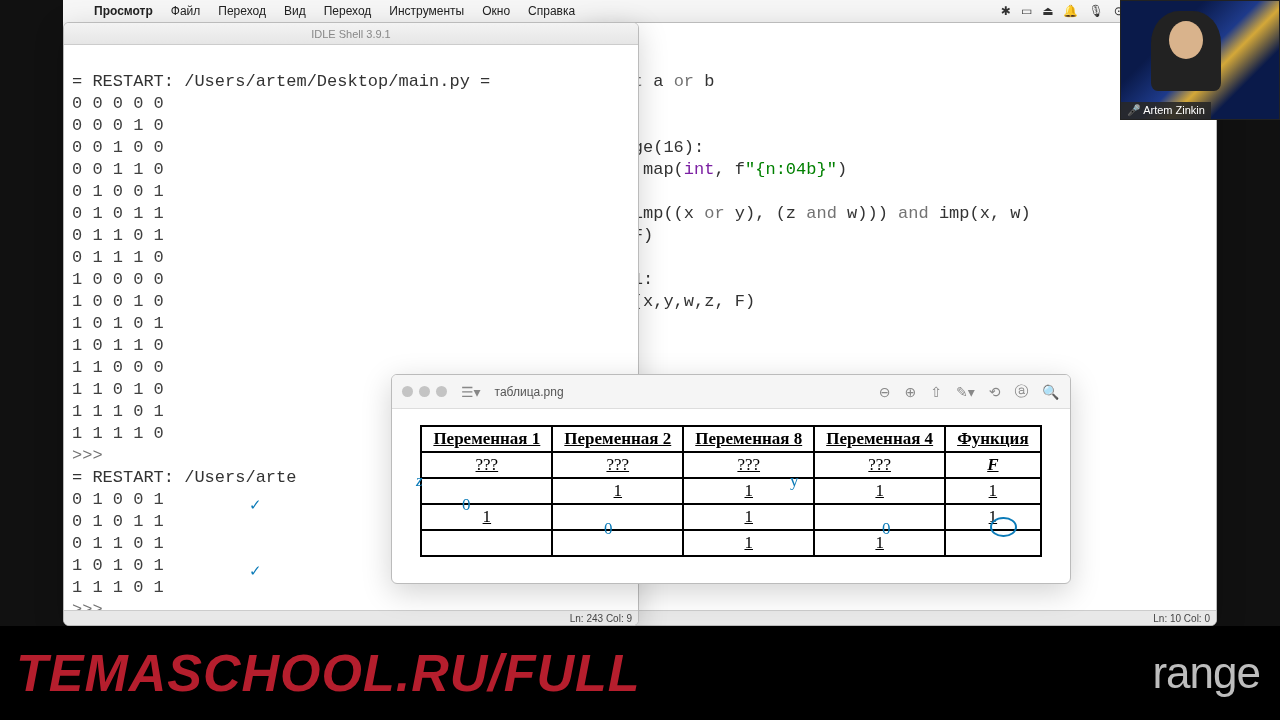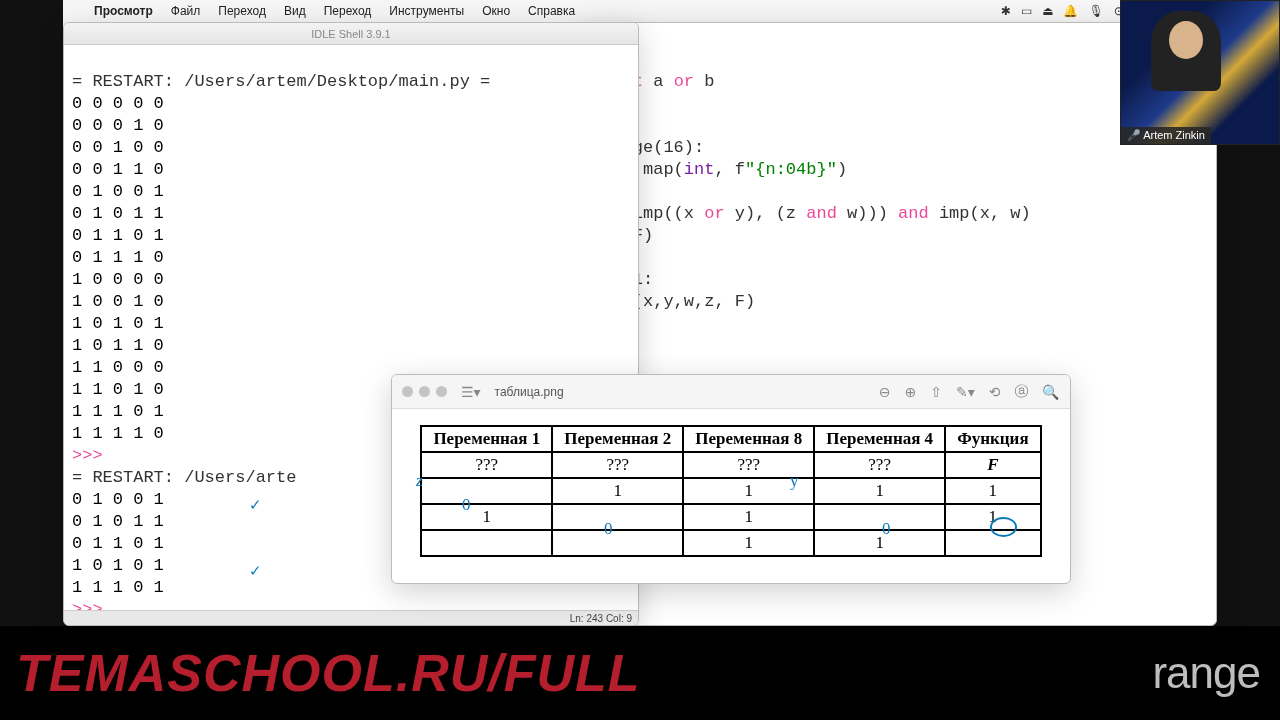--- a/index.html
+++ b/index.html
@@ -16,45 +16,45 @@
   
   .win { position:absolute; background:#fff; border:1px solid #bbb; border-radius:6px; box-shadow:0 8px 30px rgba(0,0,0,.18); overflow:hidden; }
   .win .titlebar { height:22px; background:linear-gradient(#f3f3f3,#e6e6e6); border-bottom:1px solid #ccc; display:flex; align-items:center; justify-content:center; position:relative; }
   .titlebar .title { font-size:11px; color:#888; }
   .traffic { position:absolute; left:8px; top:5px; display:flex; gap:6px; }
   .tl { width:11px; height:11px; border-radius:50%; }
   .tl.grey{background:#c4c4c4}
 
   .mono { font-family:"Menlo","Courier New",monospace; font-size:17px; line-height:22px; white-space:pre; }
   .shell-body { padding:4px 8px; color:#333; }
-  .kw-blue{color:#000000}
-  .kw-orange{color:#ec4899}
+  .kw-blue{color:#404040}
+  .kw-orange{color:#737373}
   .kw-purple{color:#7b1fa2}
   .kw-green{color:#008000}
 
   
   .statusbar { position:absolute; bottom:0; left:0; right:0; height:15px; background:#e8e8e8; border-top:1px solid #ccc; font-size:10px; color:#444; display:flex; justify-content:flex-end; align-items:center; padding:0 6px; }
 
   
   .preview-toolbar { height:34px; background:#f5f5f5; border-bottom:1px solid #ddd; display:flex; align-items:center; padding:0 10px; gap:14px; font-size:12px; color:#666; }
   .preview-toolbar .ptitle { color:#555; font-weight:500; }
   .preview-toolbar .pspacer{flex:1}
   .preview-toolbar .picon{font-size:14px;color:#888}
 
   
   .truth-table { border-collapse:collapse; margin:12px auto; font-family:"Times New Roman",serif; font-size:17px; background:#fff; }
-  .truth-table th,.truth-table td{ border:2px solid #000; padding:2px 11px; text-align:center; height:22px; min-width:120px;}
+  .truth-table th,.truth-table td{ border:2px solid #000; padding:2px 11px; text-align:center; height:22px; min-width:120px;text-decoration:underline;}
   .truth-table th{font-weight:bold}
   .last-col{min-width:80px!important}
 
   
   .annot{position:absolute;font-family:"Comic Sans MS",cursive;color:#0b7bb8;font-size:17px;}
 
   
-  .webcam{position:absolute;right:0;top:0;width:160px;height:145px;background:linear-gradient(135deg,#0a1a4a 30%,#1e3a8a 50%,#d4a838 60%,#0a1a4a 75%);border:1px solid #222;}
+  .webcam{position:absolute;right:0;top:0;width:160px;height:120px;background:linear-gradient(135deg,#0a1a4a 30%,#1e3a8a 50%,#d4a838 60%,#0a1a4a 75%);border:1px solid #222;}
   .webcam .silhouette{position:absolute;left:30px;top:10px;width:70px;height:80px;background:#222;border-radius:40% 40% 10% 10%;}
   .webcam .face{position:absolute;left:48px;top:20px;width:34px;height:38px;background:#d9b38c;border-radius:50%;}
   .webcam .nametag{position:absolute;left:0;bottom:0;background:rgba(40,40,40,.9);color:#fff;font-size:11px;padding:2px 6px;}
 
   
   .footer{position:absolute;left:0;top:626px;width:1280px;height:94px;background:#000;display:flex;align-items:center;justify-content:space-between;padding:0 20px 0 16px}
   .footer .url{font-family:Arial,sans-serif;font-size:52px;font-weight:900;letter-spacing:1px;color:#b51e2d;font-style:italic}
   .footer .zoom{font-family:Arial,sans-serif;font-size:44px;font-weight:400;color:#bdbdbd;letter-spacing:-1px}
 
   .check{color:#0b7bb8;font-size:15px;position:absolute}
@@ -94,20 +94,23 @@
 
 
 <span> range(16):</span>
 <span>,z = map(</span><span class="kw-purple">int</span><span>, f</span><span class="kw-green">"{n:04b}"</span><span>)</span>
 
 <span>ot (imp((x </span><span class="kw-orange">or</span><span> y), (z </span><span class="kw-orange">and</span><span> w))) </span><span class="kw-orange">and</span><span> imp(x, w)</span>
 <span>int(F)</span>
 
 <span> == 1:</span>
 <span>rint(x,y,w,z, F)</span>
+    </div>
+    <div class="statusbar">
+      <span>Ln: 10  Col: 0</span>
     </div>
   </div>
 
   <div class="win" style="left:0px; top:22px; width:576px; height:604px;">
     <div class="titlebar">
       <span class="title">IDLE Shell 3.9.1</span>
     </div>
     <div class="mono shell-body">
 <span>= RESTART: /Users/artem/Desktop/main.py =</span>
 <span class="kw-blue">0 0 0 0 0</span>

